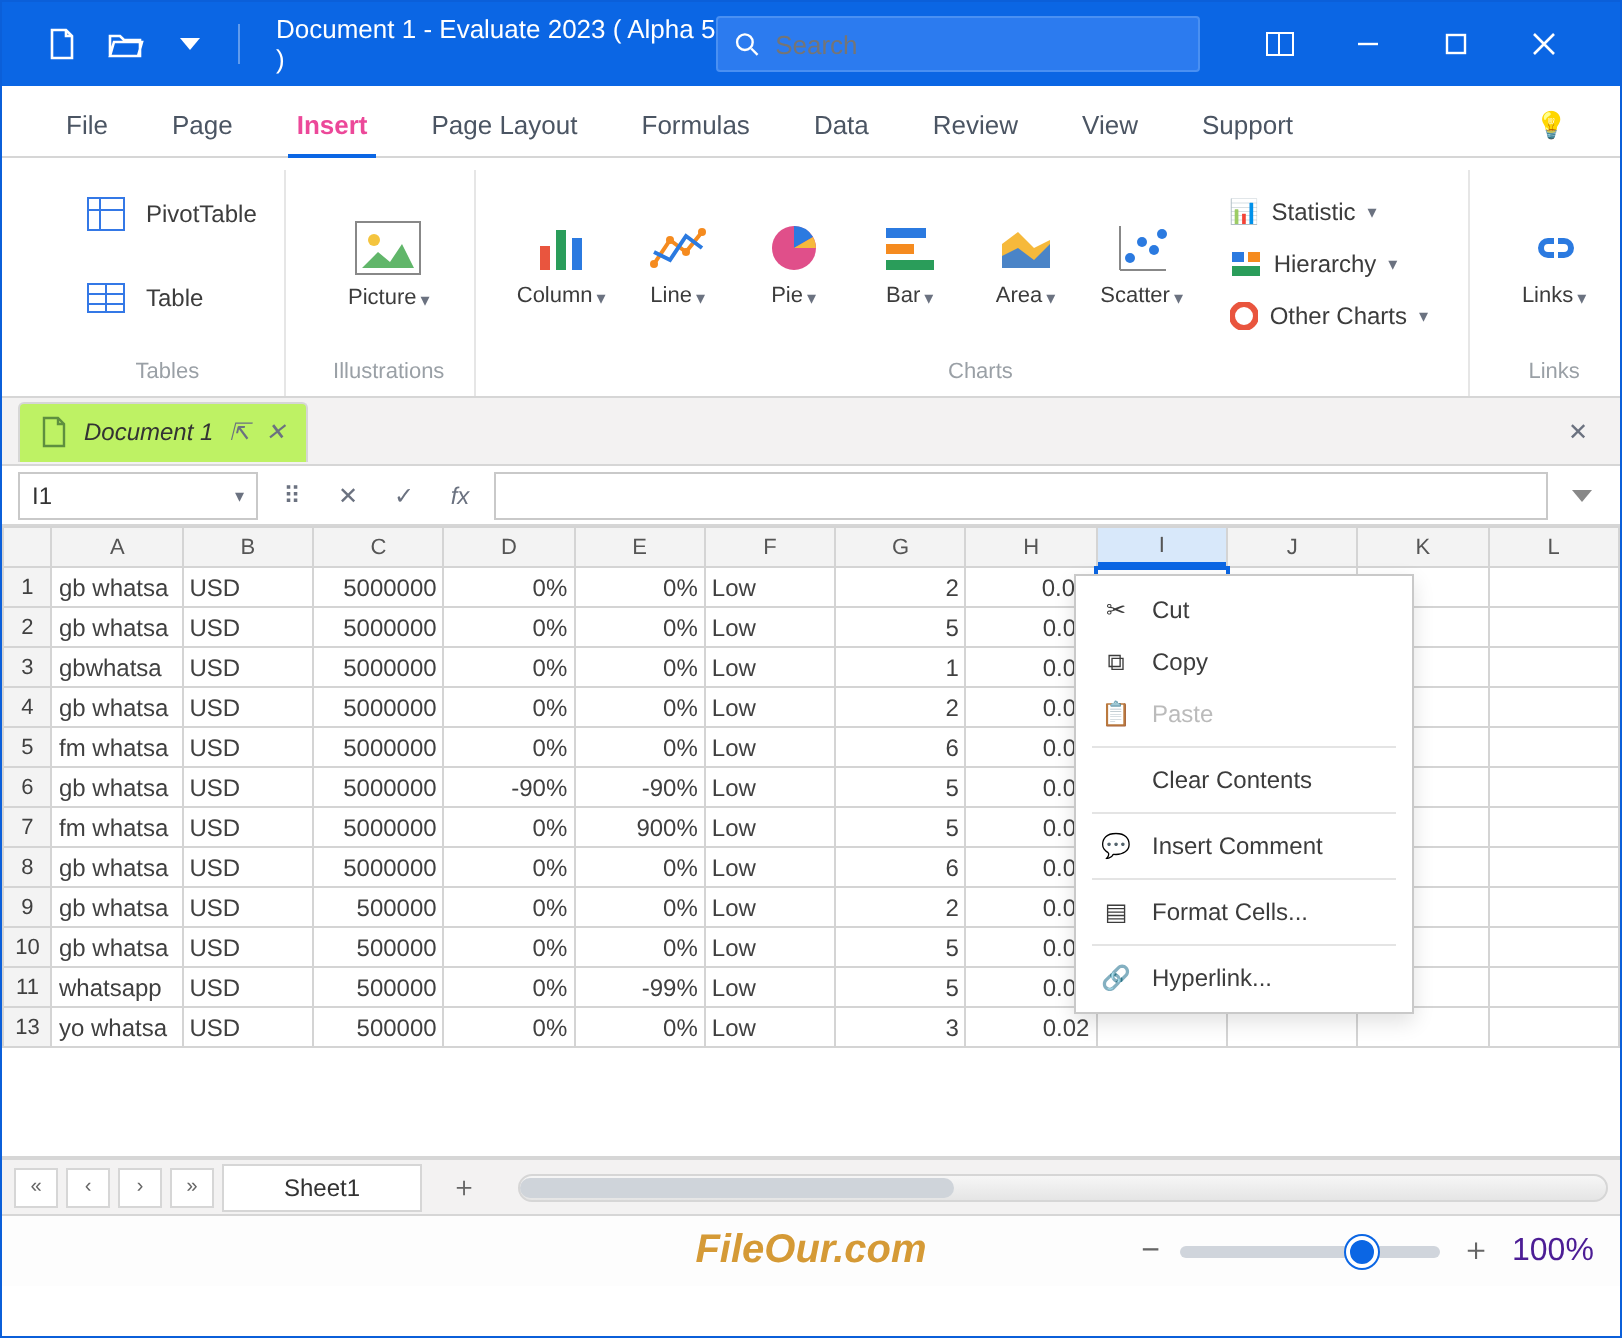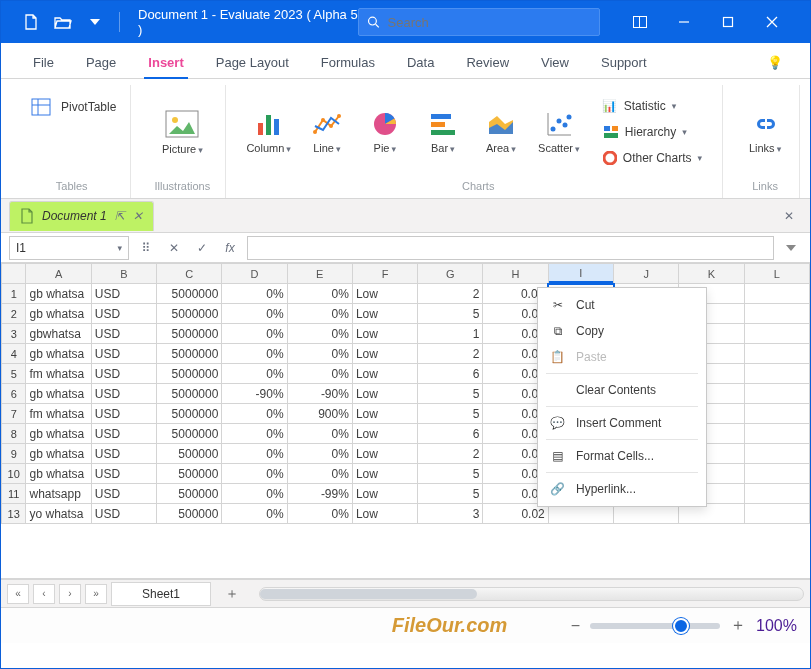--- a/index.html
+++ b/index.html
@@ -11,21 +11,21 @@
 .title { margin-left: 12px; font-size: 13px; }
 .searchbox { margin-left: auto; margin-right: 18px; display:flex; align-items:center; background:#2c7bef; border:1px solid #4a90f2; width:250px; height:28px; border-radius:2px; padding:0 8px; gap:8px; color:#e6f0ff;}
 .searchbox input { background:transparent; border:none; color:#fff; outline:none; font-size:13px; width:100%; }
 .win-btns { display:flex; }
 .win-btns .wb { width:44px; height:42px; display:flex; align-items:center; justify-content:center; color:#fff;}
 .tabs-bar { height:36px; display:flex; align-items:flex-end; padding:0 18px; border-bottom:1px solid #d6d6d6; font-size:13px; gap:4px;}
 .tab { padding:8px 14px; color:#4b5563; position:relative;}
 .tab.active { color:#ec4899; font-weight:600;}
 .tab.active::after { content:''; position:absolute; left:10px; right:10px; bottom:-1px; height:2px; background:#0b66e4;}
 .bulb { margin-left:auto; padding:8px; color:#f2b705;}
-.ribbon { display:flex; padding:6px 12px 0; gap:8px; border-bottom:1px solid #d6d6d6; height:120px;}
+.ribbon { display:flex; padding:6px 24px 0; gap:8px; border-bottom:1px solid #d6d6d6; height:120px;}
 .rgrp { display:flex; flex-direction:column; align-items:center; border-right:1px solid #e6e6e6; padding:0 8px 2px; }
 .rgrp:last-child { border-right:none;}
 .rgrp-body { display:flex; gap:6px; flex:1; align-items:center; padding:4px 0;}
 .rgrp-label { font-size:11px; color:#9aa0a6; padding:2px 0 4px;}
 .rbtn-sm { display:flex; align-items:center; gap:6px; padding:4px 6px; font-size:12px; color:#3c3c3c; white-space:nowrap;}
 .rbtn-vert { display:flex; flex-direction:column; align-items:center; gap:4px; padding:4px 4px; min-width:52px; font-size:11px; color:#3c3c3c;}
 .rbtn-icon { width:28px; height:28px; display:flex; align-items:center; justify-content:center;}
 .rbtn-label { display:flex; align-items:flex-end; gap:2px; }
 .caret { font-size:9px; color:#6b7280;}
 .chart-list { display:flex; flex-direction:column; gap:4px; padding:2px 6px;}
@@ -49,21 +49,21 @@
 .ctx-item.disabled { color:#bbb;}
 .ctx-sep { height:1px; background:#e4e4e4; margin:3px 8px;}
 .ctx-icon { width:16px; display:flex; justify-content:center;}
 .sheet-bar { height:28px; background:#f3f2f2; border-top:1px solid #d6d6d6; display:flex; align-items:center; padding:0 6px; gap:4px;}
 .navb { width:22px; height:20px; border:1px solid #d6d6d6; background:#fff; display:flex; align-items:center; justify-content:center; font-size:10px; color:#666;}
 .sheet-tab { padding:4px 30px; background:#fff; border:1px solid #d6d6d6; font-size:12px;}
 .add-sheet { padding:4px 10px; color:#666; font-size:14px;}
 .hscroll { flex:1; height:14px; background:linear-gradient(#f6f6f6,#e5e5e5); margin-left:6px; border:1px solid #d6d6d6; border-radius:7px; position:relative;}
 .hscroll .thumb { position:absolute; left:0; top:1px; bottom:1px; width:40%; background:#cfd4da; border-radius:6px;}
 .statusbar { height:36px; border-top:1px solid #d6d6d6; display:flex; align-items:center; padding:0 14px; gap:10px; justify-content:flex-end; background:#fdfdfd;}
-.watermark { position:absolute; left:50%; transform:translateX(-50%); color:#d59a36; font-size:20px; font-weight:600; font-style:italic; text-shadow:0 1px 0 #fff; pointer-events:none;margin-left:44px;}
+.watermark { position:absolute; left:50%; transform:translateX(-50%); color:#d59a36; font-size:20px; font-weight:600; font-style:italic; text-shadow:0 1px 0 #fff; pointer-events:none;}
 .slider { width:130px; height:6px; background:#d0d5dc; border-radius:3px; position:relative;}
 .slider .dot { position:absolute; top:-5px; left:64%; width:16px; height:16px; border-radius:50%; background:#0b66e4; border:2px solid #fff; box-shadow:0 0 0 1px #0b66e4;}
 .zoom { font-size:16px; color:#4c1d95; width:40px; text-align:right;}
 svg { display:block; }
 </style>
 </head>
 <body>
 
 <div class="titlebar">
   <div class="tb-left">
@@ -135,20 +135,31 @@
     <div class="rgrp-body" style="flex-direction:column; align-items:flex-start;">
       <div class="rbtn-sm">
           <span class="rbtn-icon">
             <svg width="20" height="18">
               <rect x="1" y="1" width="18" height="16" fill="none" stroke="#3478e6"></rect>
               <line x1="7" y1="1" x2="7" y2="17" stroke="#3478e6"></line>
               <line x1="1" y1="7" x2="19" y2="7" stroke="#3478e6"></line>
             </svg>
           </span>
           <span>PivotTable</span>
+        </div>
+      <div class="rbtn-sm">
+          <span class="rbtn-icon">
+            <svg width="20" height="16">
+              <rect x="1" y="1" width="18" height="14" fill="none" stroke="#3478e6"></rect>
+              <line x1="1" y1="6" x2="19" y2="6" stroke="#3478e6"></line>
+              <line x1="1" y1="11" x2="19" y2="11" stroke="#3478e6"></line>
+              <line x1="10" y1="1" x2="10" y2="15" stroke="#3478e6"></line>
+            </svg>
+          </span>
+          <span>Table</span>
         </div>
     </div>
     <div class="rgrp-label">Tables</div>
   </div>
 
   <div class="rgrp">
     <div class="rgrp-body">
       <div class="rbtn-vert" style="min-width:70px;">
         <span class="rbtn-icon" style="width:36px;height:30px;">
             <svg width="34" height="28">

